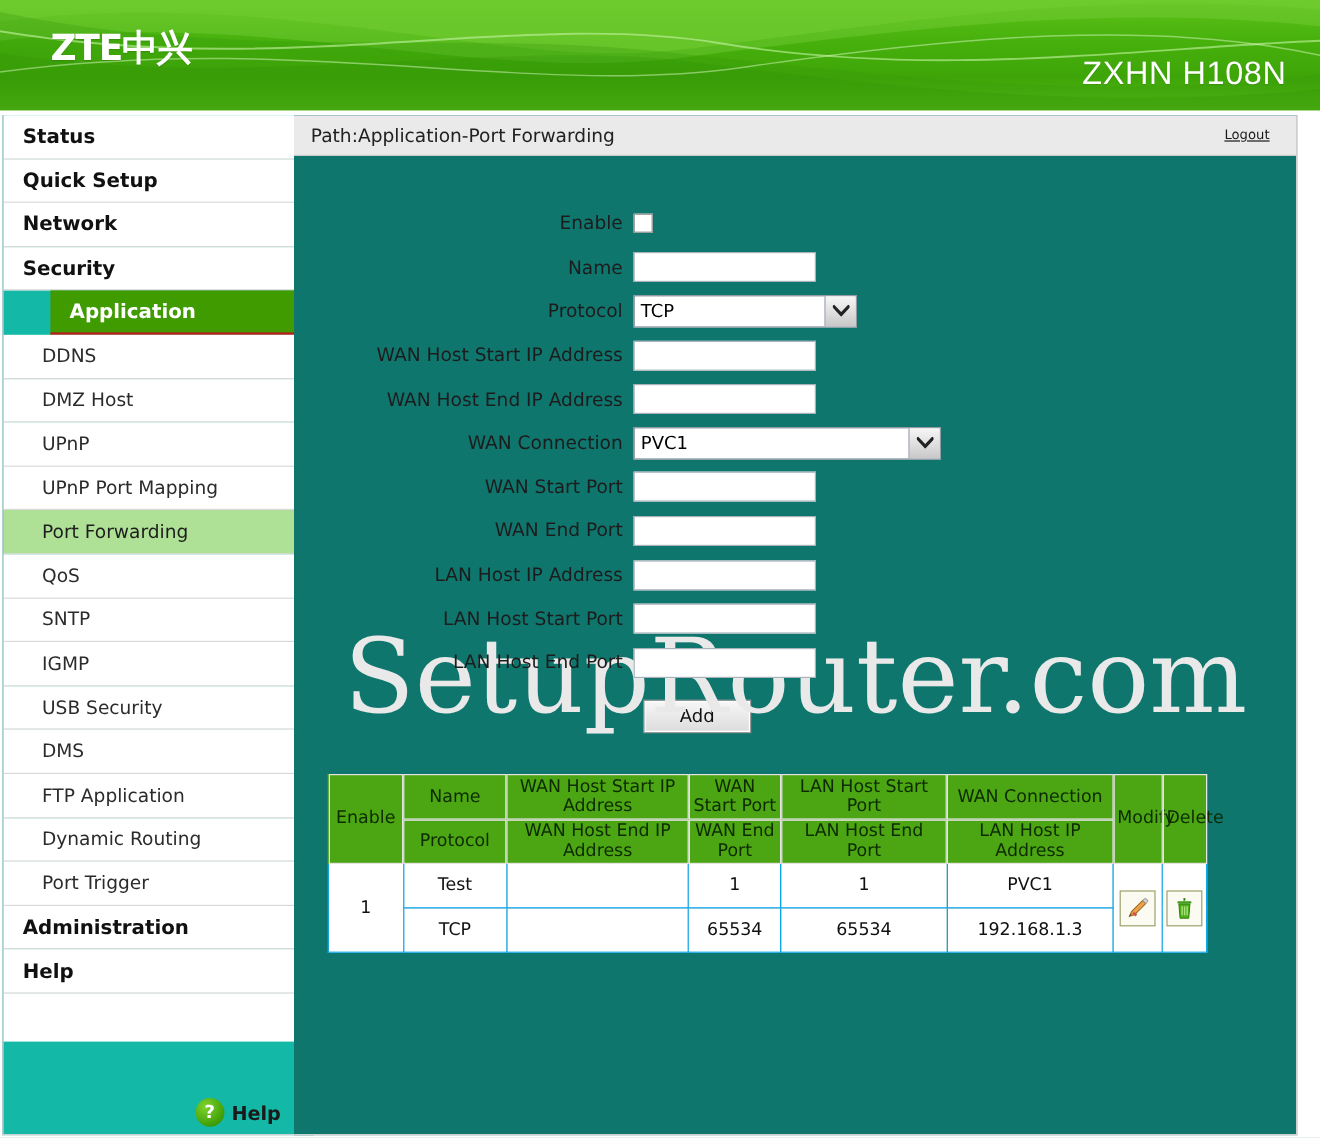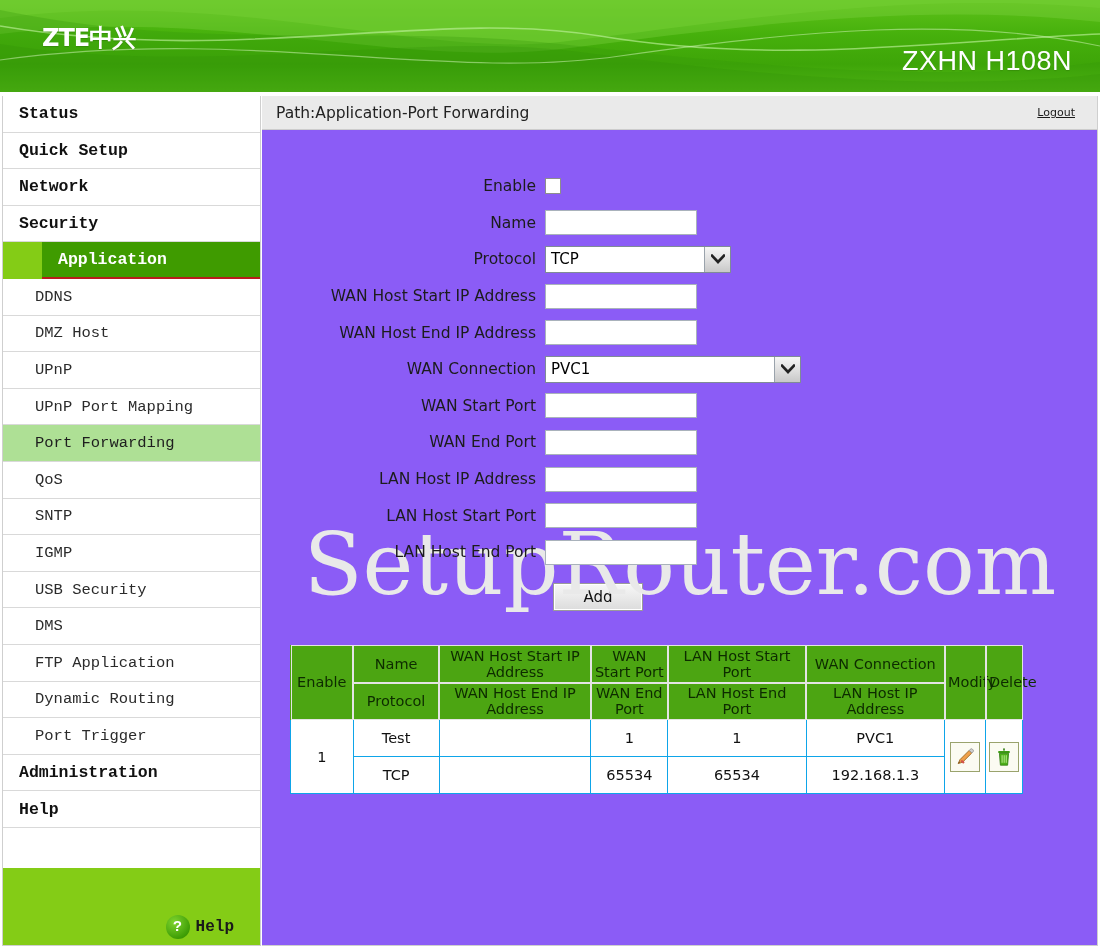--- a/index.html
+++ b/index.html
@@ -20,44 +20,43 @@
   .banner {
     position: absolute; left: 0; top: 0;
     width: 1100px; height: 92px;
     background: linear-gradient(180deg, #5fc21a 0%, #46b00c 38%, #3ea508 70%, #57bb17 100%);
     overflow: hidden;
   }
   .banner svg { position: absolute; left: 0; top: 0; }
   .logo {
     position: absolute; left: 42px; top: 26px;
     color: #ffffff;
-    font-size: 24px;
+    font-size: 30px;
     font-weight: bold;
     letter-spacing: -1px;
     font-family: "DejaVu Sans", "Liberation Sans", sans-serif;
     text-shadow: 0 1px 1px rgba(0,0,0,0.15);
     line-height: 1;
   }
   .model {
     position: absolute; right: 28px; top: 46px;
     color: #ffffff;
     font-size: 27px;
     font-family: "Liberation Sans", sans-serif;
     letter-spacing: 0.5px;
     text-shadow: 0 1px 1px rgba(0,0,0,0.12);
   }
 
   
   .sidebar {
     position: absolute; left: 2px; top: 96px;
     width: 259px; height: 850px;
-    background: #84cc16;
+    background: #14b8a6;
     border: 1px solid #cfcfcf;
     border-top: none;
-    font-family: Liberation Mono, monospace;
   }
   .nav-item {
     height: 36.6px;
     display: flex;
     align-items: center;
     border-bottom: 1px solid #d9d9d9;
     padding-left: 18px;
     font-size: 16px;
     color: #222222;
     background: #ffffff;
@@ -114,23 +113,23 @@
   }
   .help-text {
     font-size: 16px;
     font-weight: bold;
     color: #1a1a1a;
   }
 
   
   .content {
     position: absolute;
-    left: 262px; top: 96px;
+    left: 245px; top: 96px;
     width: 836px; height: 850px;
-    background: #8b5cf6;
+    background: #0f766e;
     border: 1px solid #cfcfcf;
     border-left: none;
     border-top: none;
     overflow: hidden;
   }
   .crumbbar {
     position: relative;
     height: 34px;
     background: #eaeaea;
     border-bottom: 1px solid #cccccc;

